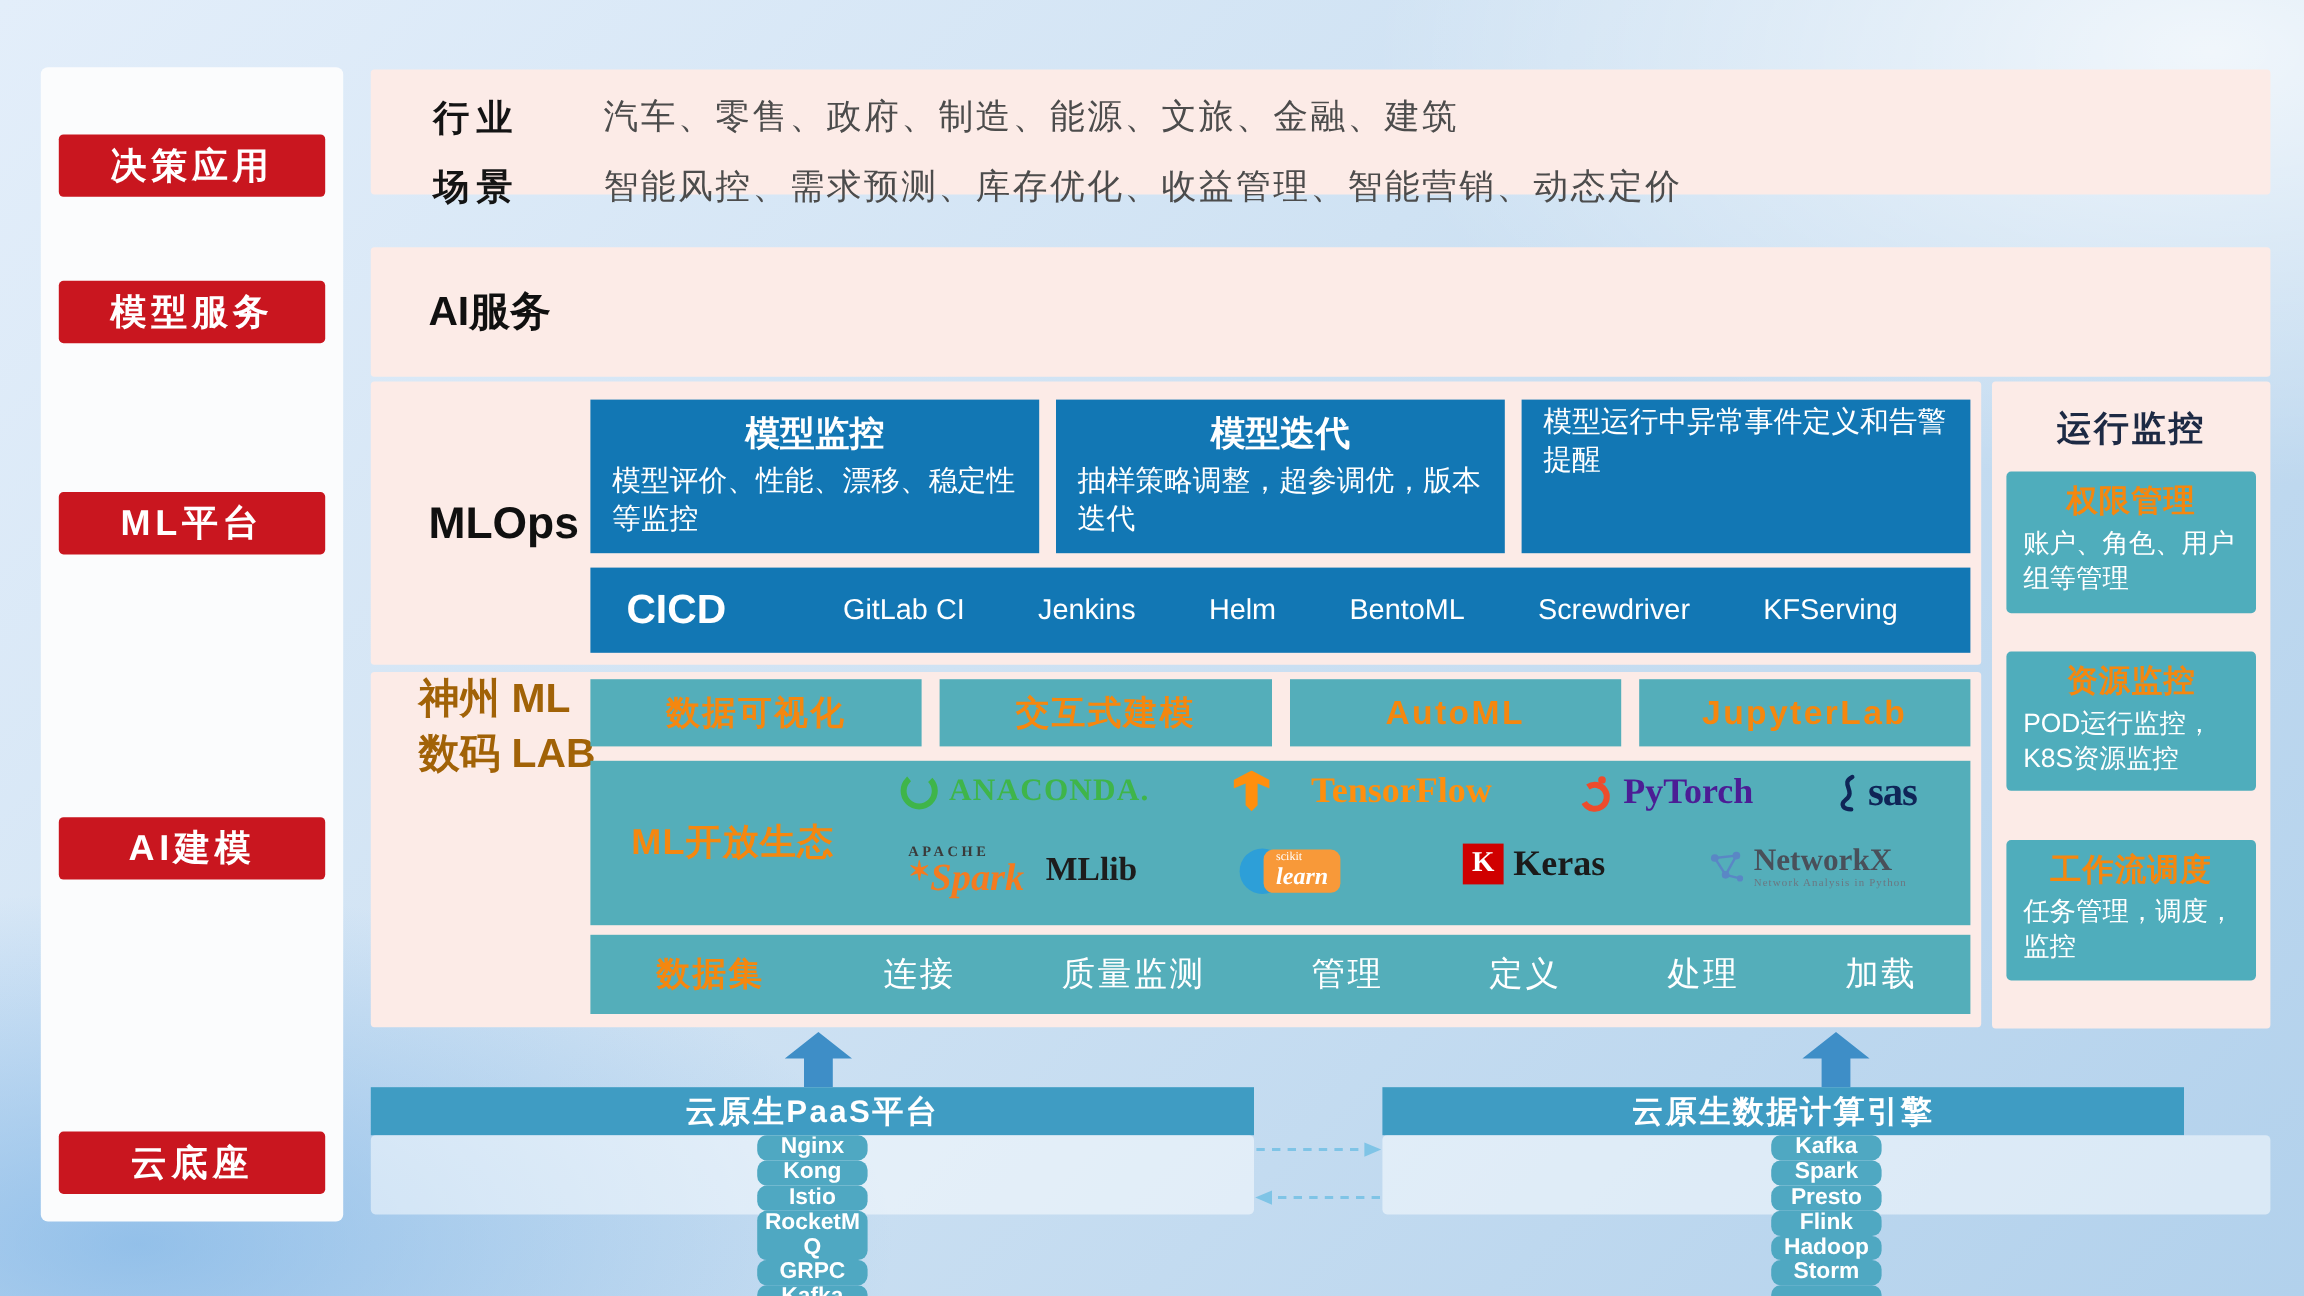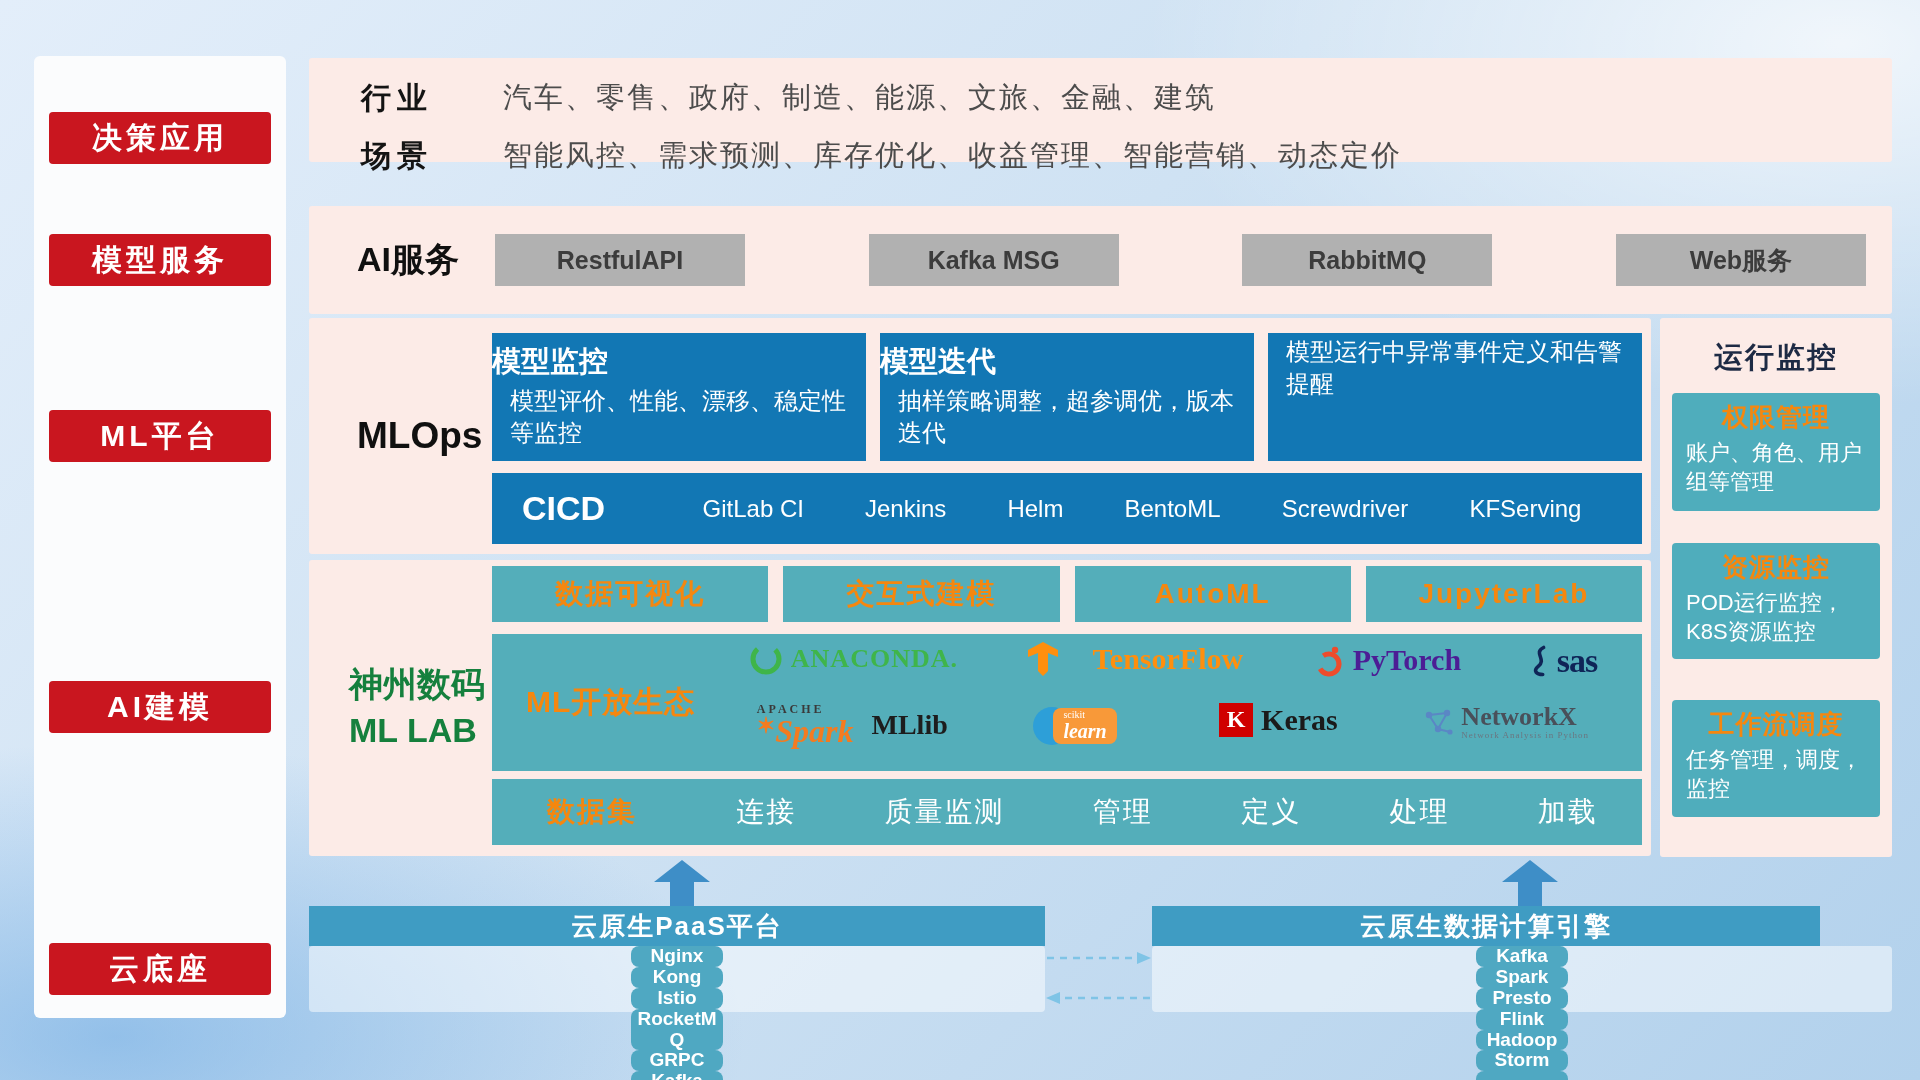--- a/index.html
+++ b/index.html
@@ -32,37 +32,37 @@
     align-items:center;justify-content:space-between;}
   .gray-btn{width:250px;height:52px;background:#b1b1b1;color:#3c3c3c;font-weight:700;font-size:25px;
     display:flex;align-items:center;justify-content:center;}
 
   
   .row3{left:309px;top:318px;width:1342px;height:236px;}
   .row3 .row-label{font-size:37px;}
   .mlops-content{position:absolute;left:183px;right:9px;top:15px;}
   .mlops-cards{display:flex;gap:14px;}
   .blue-card{flex:1;height:128px;background:#1277b4;color:#fff;}
-  .blue-card .t{padding-top:9px;text-align:left;font-size:29px;font-weight:700;}
+  .blue-card .t{padding-top:9px;text-align:center;font-size:29px;font-weight:700;}
   .blue-card .d{padding:3px 18px 0;font-size:24px;line-height:1.35;}
   .cicd{margin-top:12px;height:71px;background:#1277b4;color:#fff;display:flex;align-items:center;padding:0 30px;}
   .cicd-label{font-size:34px;font-weight:700;width:150px;}
   .cicd-tools{flex:1;display:flex;justify-content:space-around;font-size:24px;font-weight:500;}
 
   
   .monitor{left:1660px;top:318px;width:232px;height:539px;}
   .monitor-title{padding-top:20px;text-align:center;font-size:29px;font-weight:700;color:#1d2a44;letter-spacing:2px;}
   .teal-card{position:absolute;left:12px;width:208px;background:#4fadbc;border-radius:4px;color:#fff;}
   .teal-card .t{padding-top:7px;text-align:center;font-size:26px;font-weight:700;color:#f5870f;letter-spacing:1px;}
   .teal-card .d{padding:4px 14px 0;font-size:22px;line-height:1.3;}
 
   
   .row4{left:309px;top:560px;width:1342px;height:296px;}
-  .lab-label{position:absolute;left:30px;top:0;height:100%;width:150px;display:flex;flex-direction:column;
-    justify-content:center;font-size:34px;font-weight:700;color:#15803d;line-height:1.35;padding-left:10px;}
+  .lab-label{position:absolute;left:30px;top:0;height:100%;width:150px;display:flex;flex-direction:row;
+    justify-content:center;font-size:34px;font-weight:700;color:#a16207;line-height:1.35;padding-left:10px;}
   .lab-content{position:absolute;left:183px;right:9px;top:6px;}
   .lab-tools{display:flex;gap:15px;}
   .teal-chip{flex:1;height:56px;background:#54aeba;color:#f5870f;font-weight:700;font-size:28px;
     display:flex;align-items:center;justify-content:center;letter-spacing:2px;}
   .eco{margin-top:12px;height:137px;background:#54aeba;display:flex;align-items:stretch;}
   .eco-label{width:212px;display:flex;align-items:center;padding-left:34px;box-sizing:border-box;
     color:#f5870f;font-weight:700;font-size:30px;letter-spacing:1px;}
   .eco-logos{flex:1;display:flex;flex-direction:column;justify-content:space-around;padding:8px 10px;}
   .eco-row{display:flex;align-items:flex-start;justify-content:space-around;height:60px;font-family:Liberation Serif, serif;}
   .logo{display:flex;align-items:center;gap:8px;}
@@ -119,26 +119,20 @@
       <div class="r1text">汽车、零售、政府、制造、能源、文旅、金融、建筑</div>
     </div>
     <div class="r1line" style="top:76px">
       <div class="r1label">场景</div>
       <div class="r1text">智能风控、需求预测、库存优化、收益管理、智能营销、动态定价</div>
     </div>
   </div>
 
   <div class="abs pink row2">
     <div class="row-label">AI服务</div>
-    <div class="svc-wrap">
-      <div class="gray-btn">RestfulAPI</div>
-      <div class="gray-btn">Kafka MSG</div>
-      <div class="gray-btn">RabbitMQ</div>
-      <div class="gray-btn">Web服务</div>
-    </div>
   </div>
 
   <div class="abs pink row3">
     <div class="row-label">MLOps</div>
     <div class="mlops-content">
       <div class="mlops-cards">
         <div class="blue-card">
           <div class="t">模型监控</div>
           <div class="d">模型评价、性能、漂移、稳定性等监控</div>
         </div>

